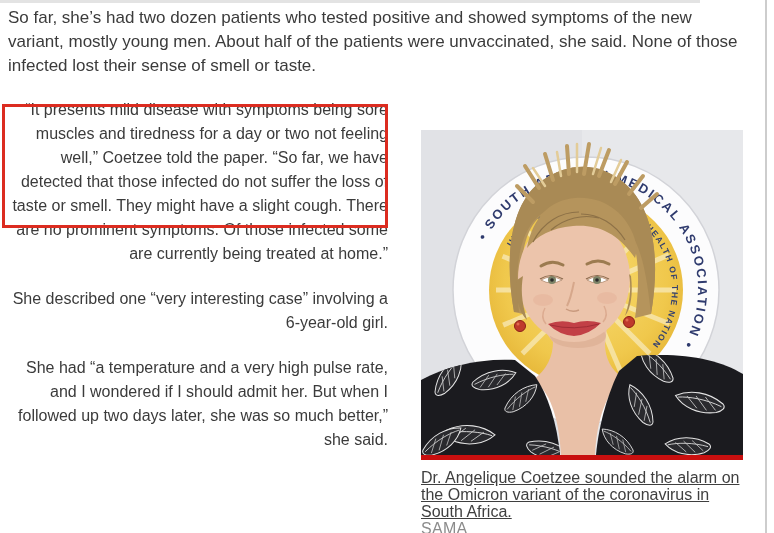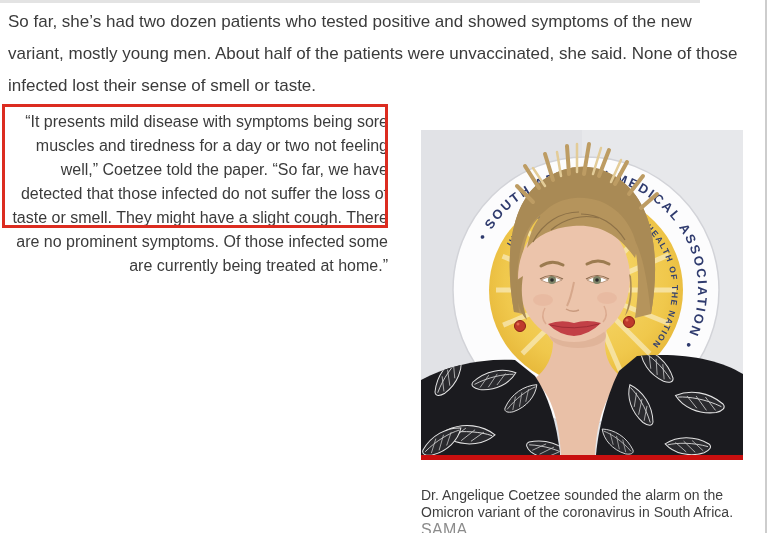--- a/index.html
+++ b/index.html
@@ -4,44 +4,46 @@
 <style>
   html,body{margin:0;padding:0;background:#ffffff;}
   .page{
     position:relative;width:774px;height:533px;background:#ffffff;overflow:hidden;
     font-family:"Liberation Sans","DejaVu Sans",sans-serif;
   }
   .top-strip{position:absolute;left:0;top:0;width:700px;height:3px;background:#dcdcdc;opacity:.8;}
   .right-border{position:absolute;left:765px;top:0;width:2px;height:533px;background:#cdcdcd;}
   .content{position:absolute;left:8px;top:6px;}
   .para{margin:0;color:#3b3b3b;}
-  .para.full{width:738px;font-size:17px;line-height:32px;margin-bottom:8px;}
+  .para.full{width:738px;font-size:17px;line-height:24px;margin-bottom:20px;}
   .para.col{width:380px;font-size:16px;line-height:24px;margin-bottom:21px;text-align:right;}
   .quote-box{
     position:absolute;left:2px;top:104px;width:380px;height:118px;
     border:3px solid #dc2c20;pointer-events:none;z-index:6;background:transparent;
   }
   .figure{position:absolute;left:421px;top:130px;width:322px;margin:0;}
   .photo{width:322px;height:325px;overflow:hidden;background:#e1e2e6;}
   .photo svg{display:block;}
   .photo-bar{width:322px;height:5px;background:#c80f0f;}
-  .caption{margin:27px 0 0 0;width:322px;font-size:14px;line-height:17px;color:#3f3f3f;}
+  .caption{margin:9px 0 0 0;width:322px;font-size:16px;line-height:17px;color:#3f3f3f;text-decoration:underline;}
   .credit{font-size:16px;color:#8b8b8b;letter-spacing:.3px;}
 </style>
 </head>
 <body>
 
 <div class="page">
 
   <div class="top-strip"></div>
   <div class="right-border"></div>
 
   <div class="content">
     <p class="para full">So far, she’s had two dozen patients who tested positive and showed symptoms of the new variant, mostly young men. About half of the patients were unvaccinated, she said. None of those infected lost their sense of smell or taste.</p>
     <p class="para col">“It presents mild disease with symptoms being sore muscles and tiredness for a day or two not feeling well,” Coetzee told the paper. “So far, we have detected that those infected do not suffer the loss of taste or smell. They might have a slight cough. There are no prominent symptoms. Of those infected some are currently being treated at home.”</p>
+    <p class="para col">She described one “very interesting case” involving a 6-year-old girl.</p>
+    <p class="para col">She had “a temperature and a very high pulse rate, and I wondered if I should admit her. But when I followed up two days later, she was so much better,” she said.</p>
   </div>
 
   <div class="quote-box"></div>
 
   <figure class="figure">
     <div class="photo">
       <svg width="322" height="325" viewBox="0 0 322 325" xmlns="http://www.w3.org/2000/svg">
         <defs>
           <radialGradient id="gold" cx="50%" cy="45%" r="60%">
             <stop offset="0%" stop-color="#f8dc74"></stop>

